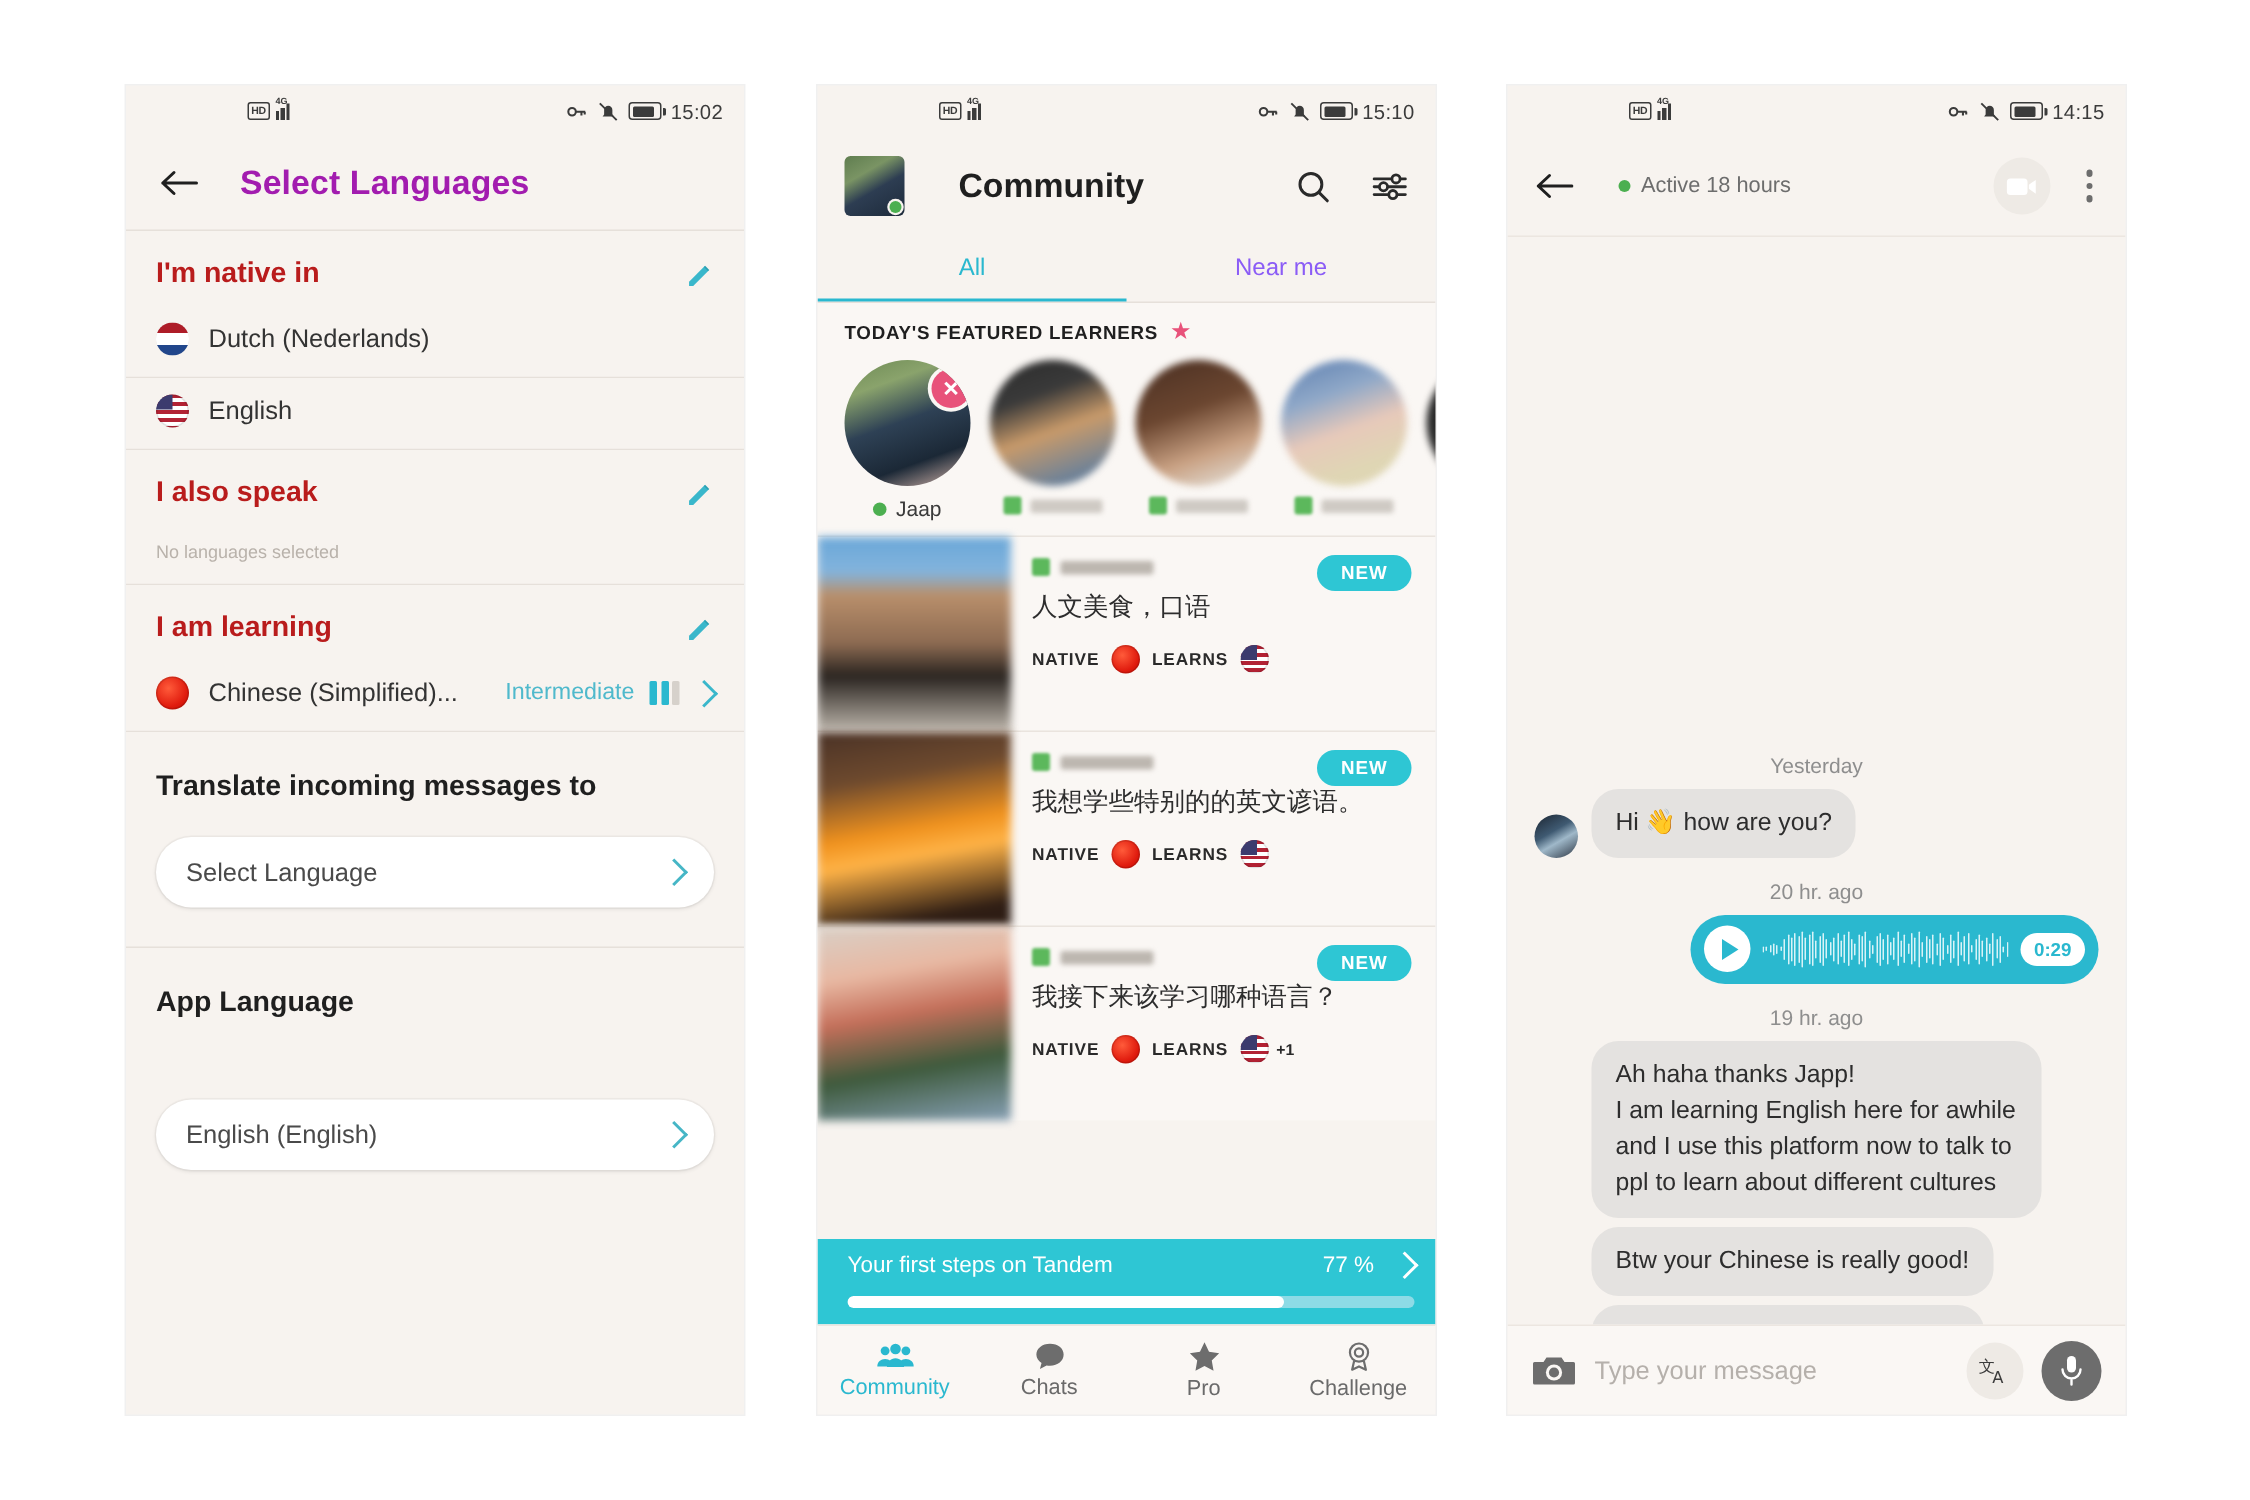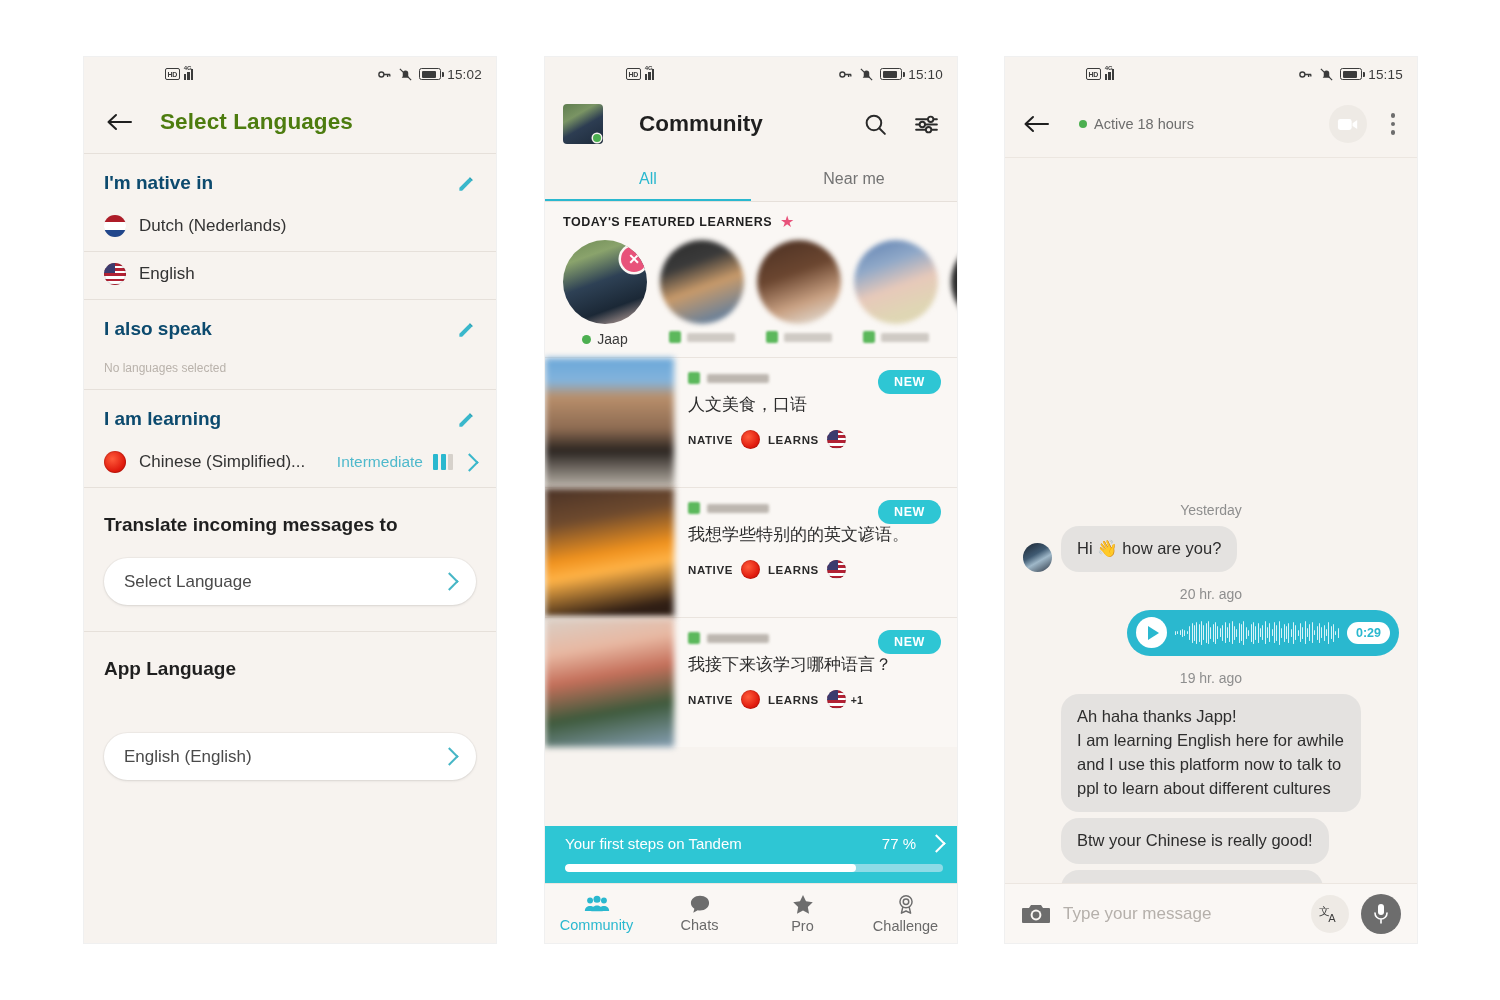--- a/index.html
+++ b/index.html
@@ -45,26 +45,26 @@
   .battery::after { content:""; position:absolute; right:-3.5px; top:3px;
                     width:2px; height:5px; background:#3b3b3b; border-radius:0 1px 1px 0;}
   .battery i { position:absolute; left:1.5px; top:1.5px; bottom:1.5px; width:14px;
                background:#3b3b3b; border-radius:1px; }
   .clock { font-size: 13.5px; color:#3b3b3b; letter-spacing:.2px; }
   .icon-sm { width: 15px; height: 15px; display:block; }
 
   
   .p1-appbar { height: 62px; display:flex; align-items:center; padding: 0 22px; gap: 28px; }
   .back-arrow { width: 26px; height: 20px; flex: 0 0 auto; }
-  .p1-title { font-size: 22.5px; font-weight: 600; color:#4d7c0f; letter-spacing:.1px; }
+  .p1-title { font-size: 22.5px; font-weight: 600; color:#a21caf; letter-spacing:.1px; }
   .p1-divider { height: 1px; background: #e6e0da; }
   .sec { padding: 0 20px; position: relative; background:#f7f3ef; }
   .sec-head { display:flex; align-items:center; justify-content:space-between;
               padding-top: 18px; padding-bottom: 10px; }
-  .sec-title { font-size: 19px; font-weight: 600; color:#0c4a6e; }
+  .sec-title { font-size: 19px; font-weight: 600; color:#b91c1c; }
   .pencil { width: 19px; height: 19px; }
   .lang-row { display:flex; align-items:center; gap: 13px; padding: 11px 0 14px 0; }
   .lang-name { font-size: 17px; color:#333; }
   .muted { color:#b9b2ab; font-size: 12px; }
   .flag { width: 22px; height: 22px; border-radius: 50%; flex:0 0 auto;
           box-shadow: inset 0 0 0 1px rgba(0,0,0,.12); overflow:hidden; position:relative;}
   .flag-nl i { display:block; height:33.34%; }
   .flag-nl i:nth-child(1){background:#AE1C28}
   .flag-nl i:nth-child(2){background:#ffffff}
   .flag-nl i:nth-child(3){background:#21468B}
@@ -92,21 +92,21 @@
   
   .p2-appbar { height: 66px; display:flex; align-items:center; padding: 0 18px; gap: 0; }
   .avatar-sm { width: 40px; height: 40px; border-radius: 4px; position:relative; overflow:hidden;
     background: linear-gradient(150deg,#5f7d4f 0%,#7a9464 30%,#2d3d52 55%,#1d2a3a 100%); }
   .avatar-sm::after { content:""; position:absolute; right:2px; bottom:2px; width:8px; height:8px;
     border-radius:50%; background:#4caf50; box-shadow:0 0 0 1.5px #f7f3ef; }
   .p2-title { font-size: 22.5px; font-weight: 600; color:#1f1f1f; margin-left: 36px; }
   .p2-actions { margin-left:auto; display:flex; align-items:center; gap: 26px; }
   .tabs { display:flex; height: 44px; position:relative; }
   .tab { flex:1; display:flex; align-items:center; justify-content:center;
-         font-size: 16px; color:#737373; }
+         font-size: 16px; color:#8b5cf6; }
   .tab.active { color:#2ab8cf; }
   .tab-underline { position:absolute; bottom:0; left:0; width:50%; height:2.5px; background:#2ab8cf; }
   .tabs-base { height:1px; background:#e6e0da; }
   .feat { background:#faf7f4; padding: 12px 18px 10px 18px; }
   .feat-head { display:flex; align-items:center; gap: 8px; margin-bottom: 10px; }
   .feat-head span { font-size: 12.5px; font-weight: 700; letter-spacing:.5px; color:#1f1f1f; }
   .star { color:#e8527a; font-size: 16px; line-height:1; }
   .feat-row { display:flex; gap: 13px; }
   .feat-item { width: 84px; flex:0 0 auto; }
   .feat-av { width: 84px; height: 84px; border-radius:50%; position:relative; overflow:hidden; }
@@ -541,21 +541,21 @@
             <circle cx="7" cy="12" r="4" fill="none" stroke="#3b3b3b" stroke-width="2.2"></circle>
             <path d="M11 12h10M17 12v4M20.5 12v3" stroke="#3b3b3b" stroke-width="2.2" fill="none"></path>
           </svg>
         <svg class="icon-sm" viewBox="0 0 24 24">
             <path d="M6 17h12l-1.6-2.2V10a4.4 4.4 0 0 0-8.8 0v4.8L6 17z" fill="#3b3b3b"></path>
             <path d="M3 3l18 18" stroke="#3b3b3b" stroke-width="2"></path>
           </svg>
         <div class="battery">
             <i></i>
           </div>
-        <div class="clock">15:15</div>
+        <div class="clock">14:15</div>
       </div>
     </div>
 
     <div class="p3-appbar">
       <svg class="back-arrow" viewBox="0 0 26 20">
           <path d="M10 3L2.5 10 10 17M2.5 10H25" stroke="#1f1f1f" stroke-width="2" fill="none" stroke-linecap="round" stroke-linejoin="round"></path>
         </svg>
       <div class="p3-sub">
         <div class="dot-green"></div>
         <span>Active 18 hours</span>

